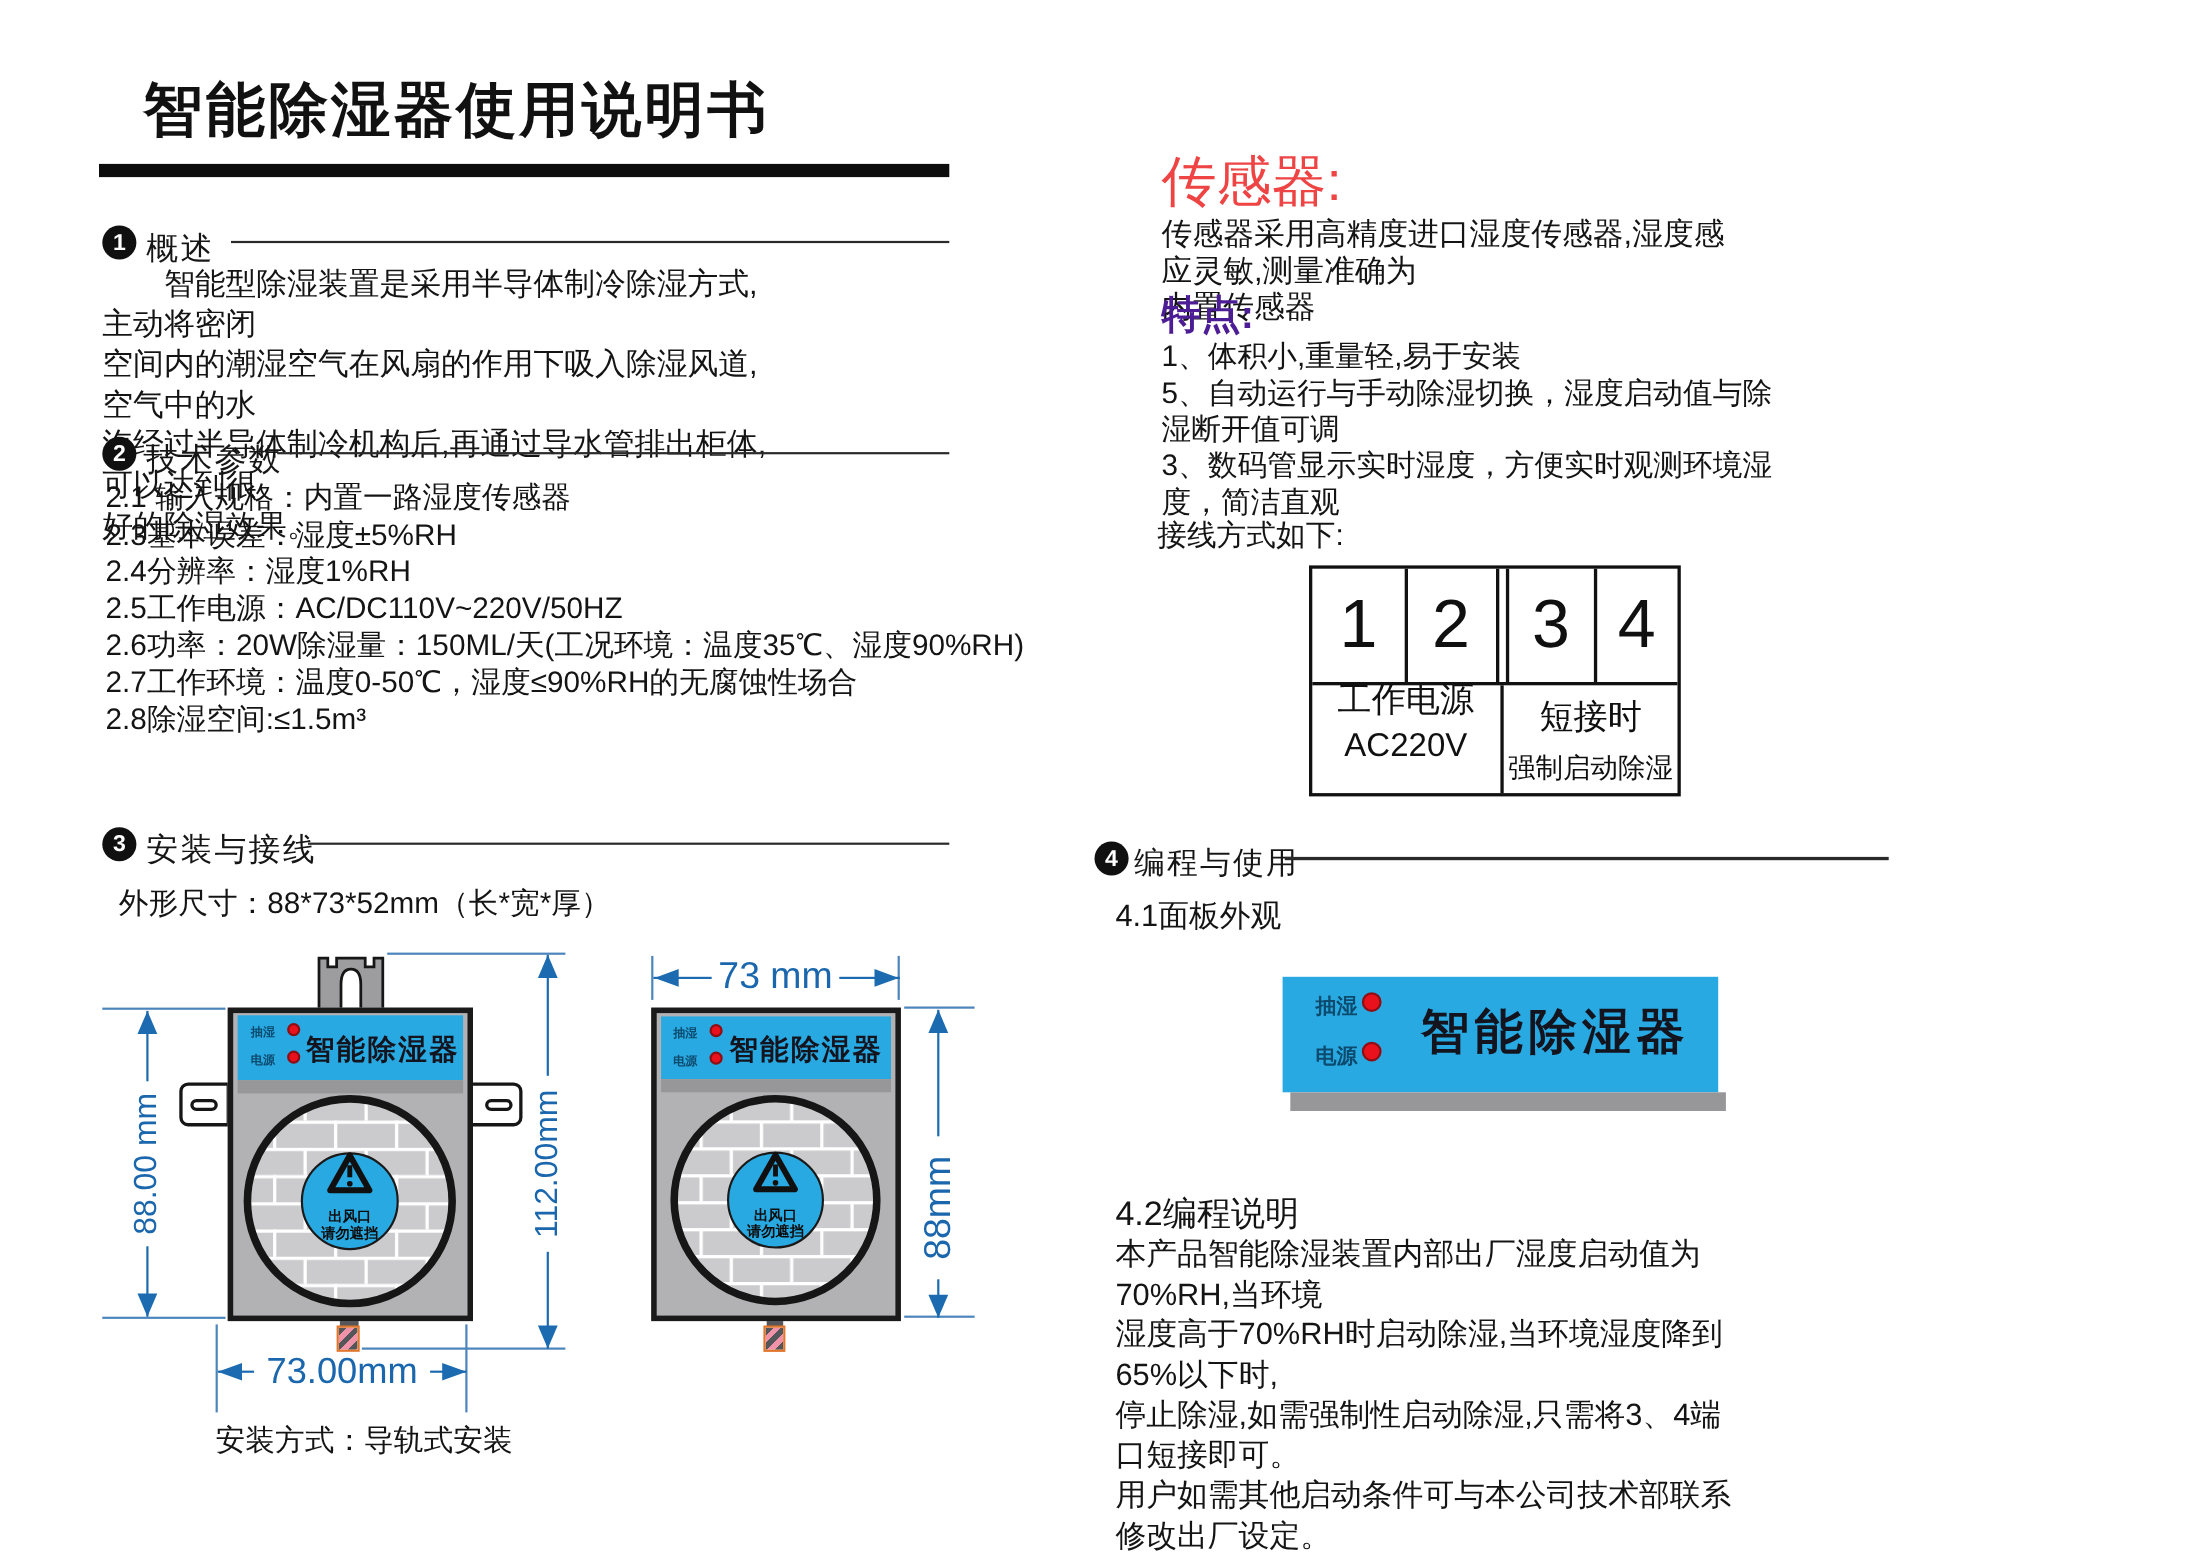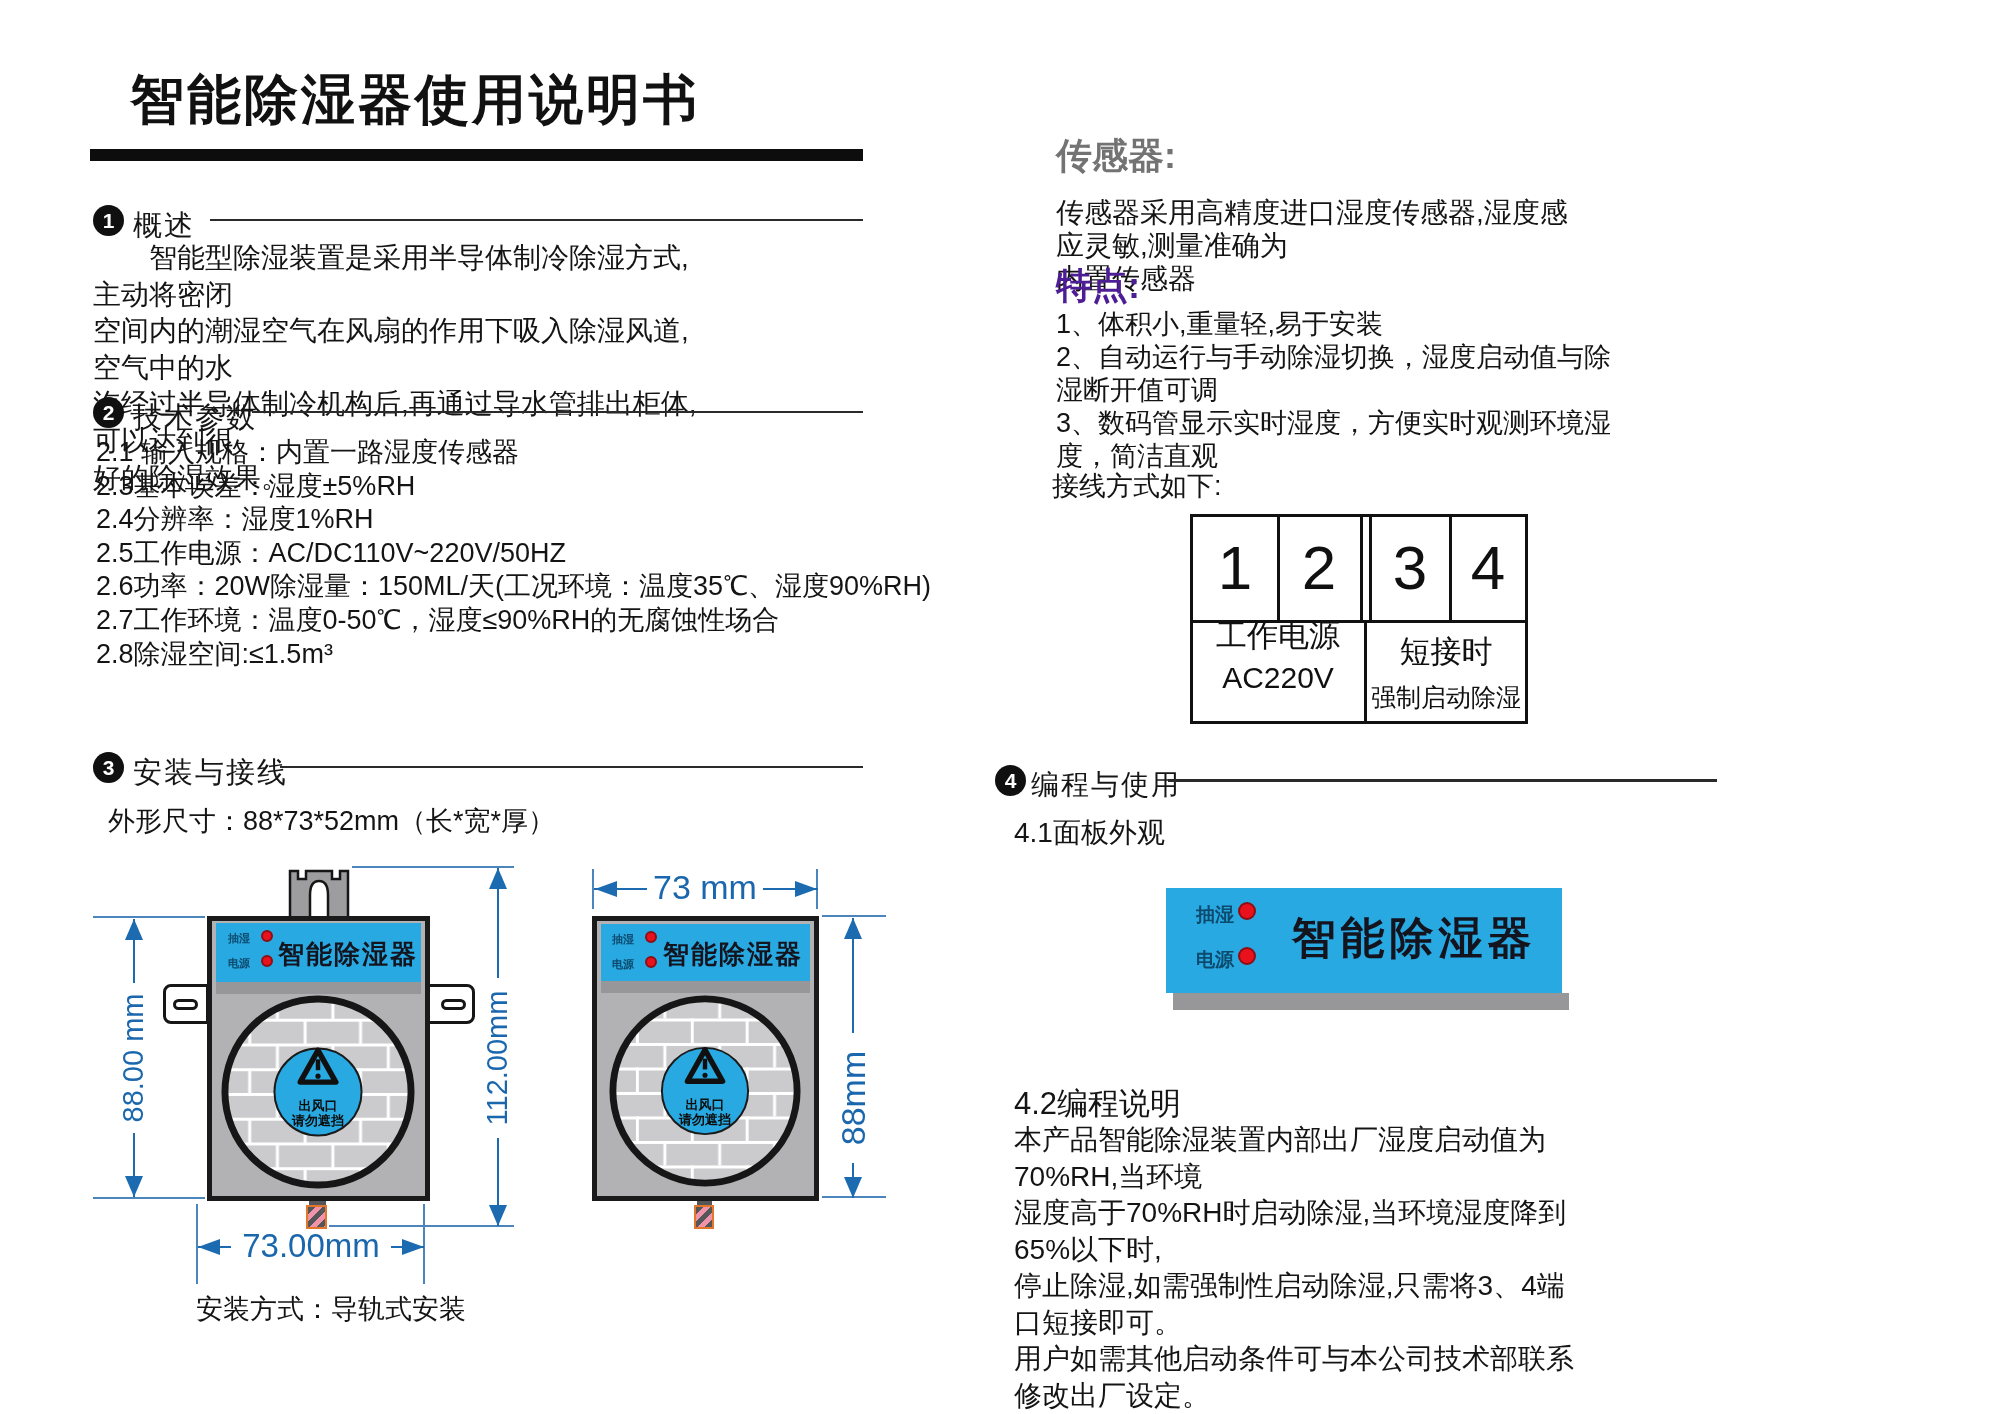--- a/index.html
+++ b/index.html
@@ -191,29 +191,29 @@
 
   <div class="abs extline" style="left:822px;top:915px;width:64px;height:2px;"></div>
   <div class="abs extline" style="left:822px;top:1196px;width:64px;height:2px;"></div>
   <div class="abs dimline" style="left:852px;top:918px;width:2px;height:280px;"></div>
   <div class="abs arr up" style="left:844px;top:918px;"></div>
   <div class="abs arr down" style="left:844px;top:1177px;"></div>
   <div class="abs dimtext vtext" style="left:788px;top:1081px;width:130px;height:34px;font-size:34px;">88mm</div>
 
   <div class="abs" style="left:196px;top:1291px;font-size:27px;">安装方式：导轨式安装</div>
 
-  <div class="abs" style="left:1056px;top:132px;font-size:36px;font-weight:bold;color:#737373;">传感器:</div>
+  <div class="abs" style="left:1056px;top:132px;font-size:50px;font-weight:normal;color:#ef4444;">传感器:</div>
   <div class="abs" style="left:1056px;top:196px;width:520px;">
     <div class="paratext" style="line-height:33px;">传感器采用高精度进口湿度传感器,湿度感应灵敏,测量准确为</div>
     <div class="paratext" style="line-height:33px;">内置传感器</div>
   </div>
   <div class="abs" style="left:1056px;top:262px;font-size:36px;font-weight:bold;color:#4c1d95;">特点:</div>
   <div class="abs" style="left:1056px;top:308px;width:560px;font-size:27px;line-height:33px;">
     <div>1、体积小,重量轻,易于安装</div>
-    <div>2、自动运行与手动除湿切换，湿度启动值与除湿断开值可调</div>
+    <div>5、自动运行与手动除湿切换，湿度启动值与除湿断开值可调</div>
     <div>3、数码管显示实时湿度，方便实时观测环境湿度，简洁直观</div>
   </div>
 
   <div class="abs" style="left:1052px;top:468px;font-size:27px;">接线方式如下:</div>
 
   <div class="abs tbl" style="left:1190px;top:514px;width:338px;height:210px;">
     <div class="tline" style="left:0;top:103px;width:332px;height:3px;"></div>
     <div class="tline" style="left:84px;top:0;width:2.5px;height:103px;"></div>
     <div class="tline" style="left:167px;top:0;width:2.5px;height:103px;"></div>
     <div class="tline" style="left:176px;top:0;width:2.5px;height:103px;"></div>

